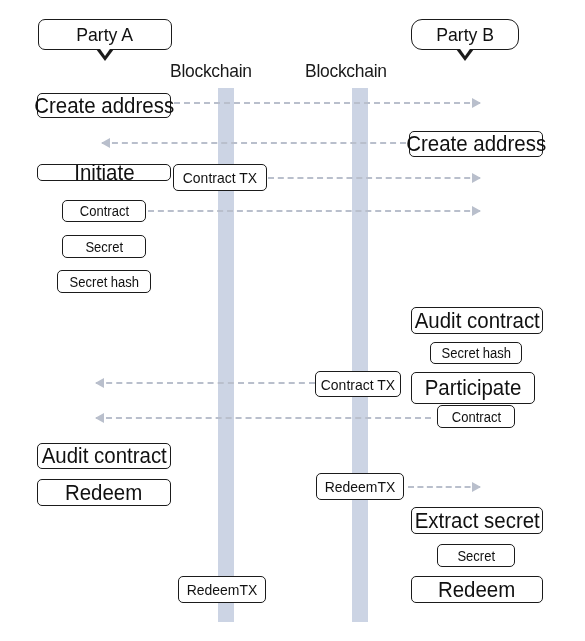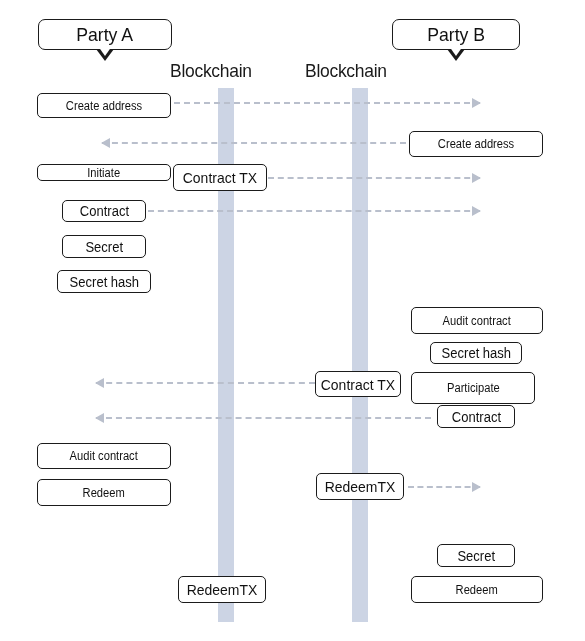--- a/index.html
+++ b/index.html
@@ -51,21 +51,21 @@
     border:1.6px solid #1b1b1b;
     border-radius:5px;
     display:flex;
     align-items:center;
     justify-content:center;
     color:#111111;
     z-index:5;
     white-space:nowrap;
     line-height:1;
   }
-  .box.big{font-size:12px;}
+  .box.big{font-size:22px;}
   .box.small{font-size:14px;}
   .box .txt{transform:scaleX(0.93);transform-origin:center center;display:block;}
 
   
   .bubble{
     position:absolute;
     box-sizing:border-box;
     background:#ffffff;
     border:1.6px solid #1b1b1b;
     border-radius:7px;
@@ -99,21 +99,21 @@
   <div class="chain-bar" style="left:352px;top:88px;width:16px;height:534px;"></div>
 
   <div class="chain-label" style="left:170px;top:60px;">Blockchain</div>
   <div class="chain-label" style="left:305px;top:60px;">Blockchain</div>
 
   <div class="bubble" style="left:38px;top:19px;width:134px;height:31px;">
     <span class="txt">Party A</span>
     <span class="tail-outer"></span>
     <span class="tail-inner"></span>
   </div>
-  <div class="bubble" style="left:392px;top:19px;width:128px;height:31px;">
+  <div class="bubble" style="left:411px;top:19px;width:108px;height:31px;border-radius:11px;">
     <span class="txt">Party B</span>
     <span class="tail-outer"></span>
     <span class="tail-inner"></span>
   </div>
 
   <div class="arrow right" style="left:174px;top:98px;width:306px;">
     <span class="line"></span>
     <span class="head"></span>
   </div>
 
@@ -188,20 +188,23 @@
   </div>
 
   <div class="box big" style="left:411px;top:372px;width:124px;height:32px;">
     <span class="txt">Participate</span>
   </div>
 
   <div class="box small" style="left:437px;top:405px;width:78px;height:23px;">
     <span class="txt">Contract</span>
   </div>
 
+  <div class="box big" style="left:411px;top:507px;width:132px;height:27px;">
+    <span class="txt">Extract secret</span>
+  </div>
 
   <div class="box small" style="left:437px;top:544px;width:78px;height:23px;">
     <span class="txt">Secret</span>
   </div>
 
   <div class="box big" style="left:411px;top:576px;width:132px;height:27px;">
     <span class="txt">Redeem</span>
   </div>
 
   <div class="box small" style="left:173px;top:164px;width:94px;height:27px;font-size:15px;">

